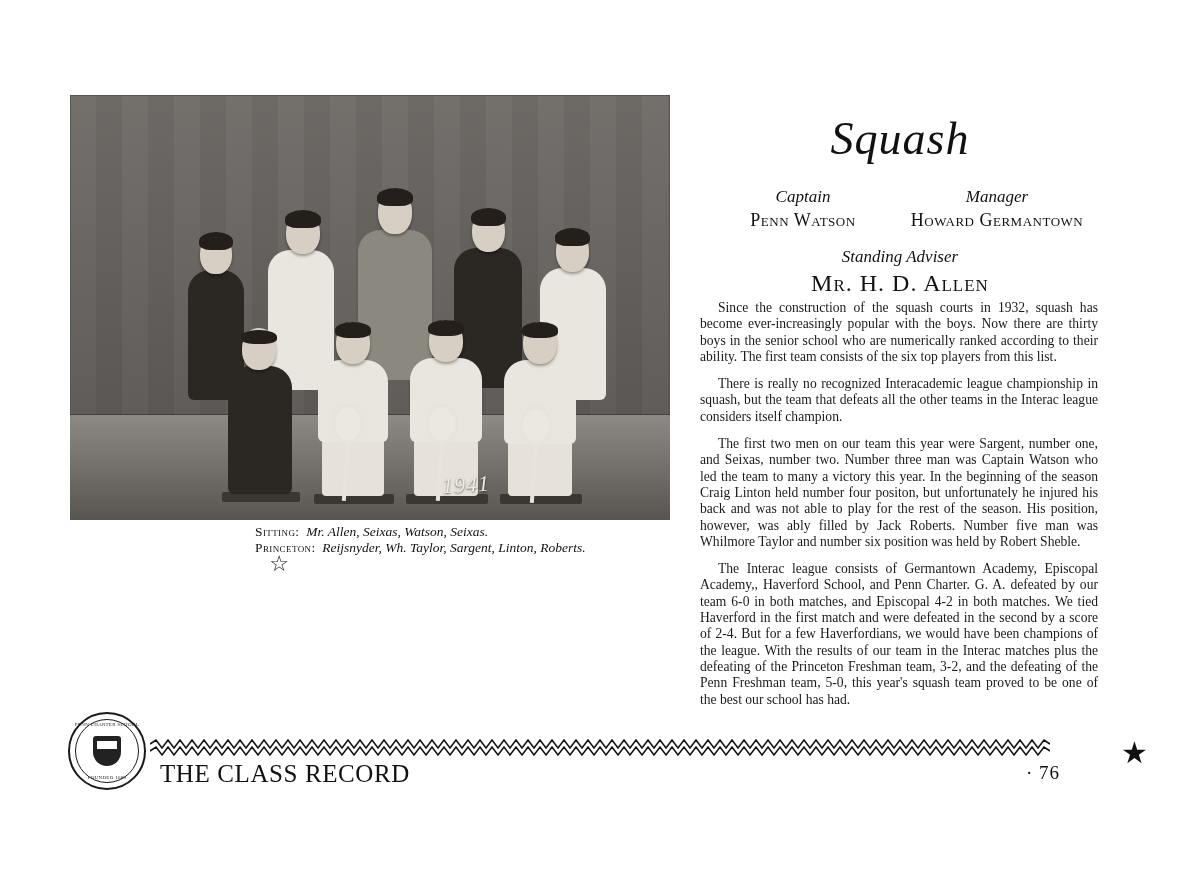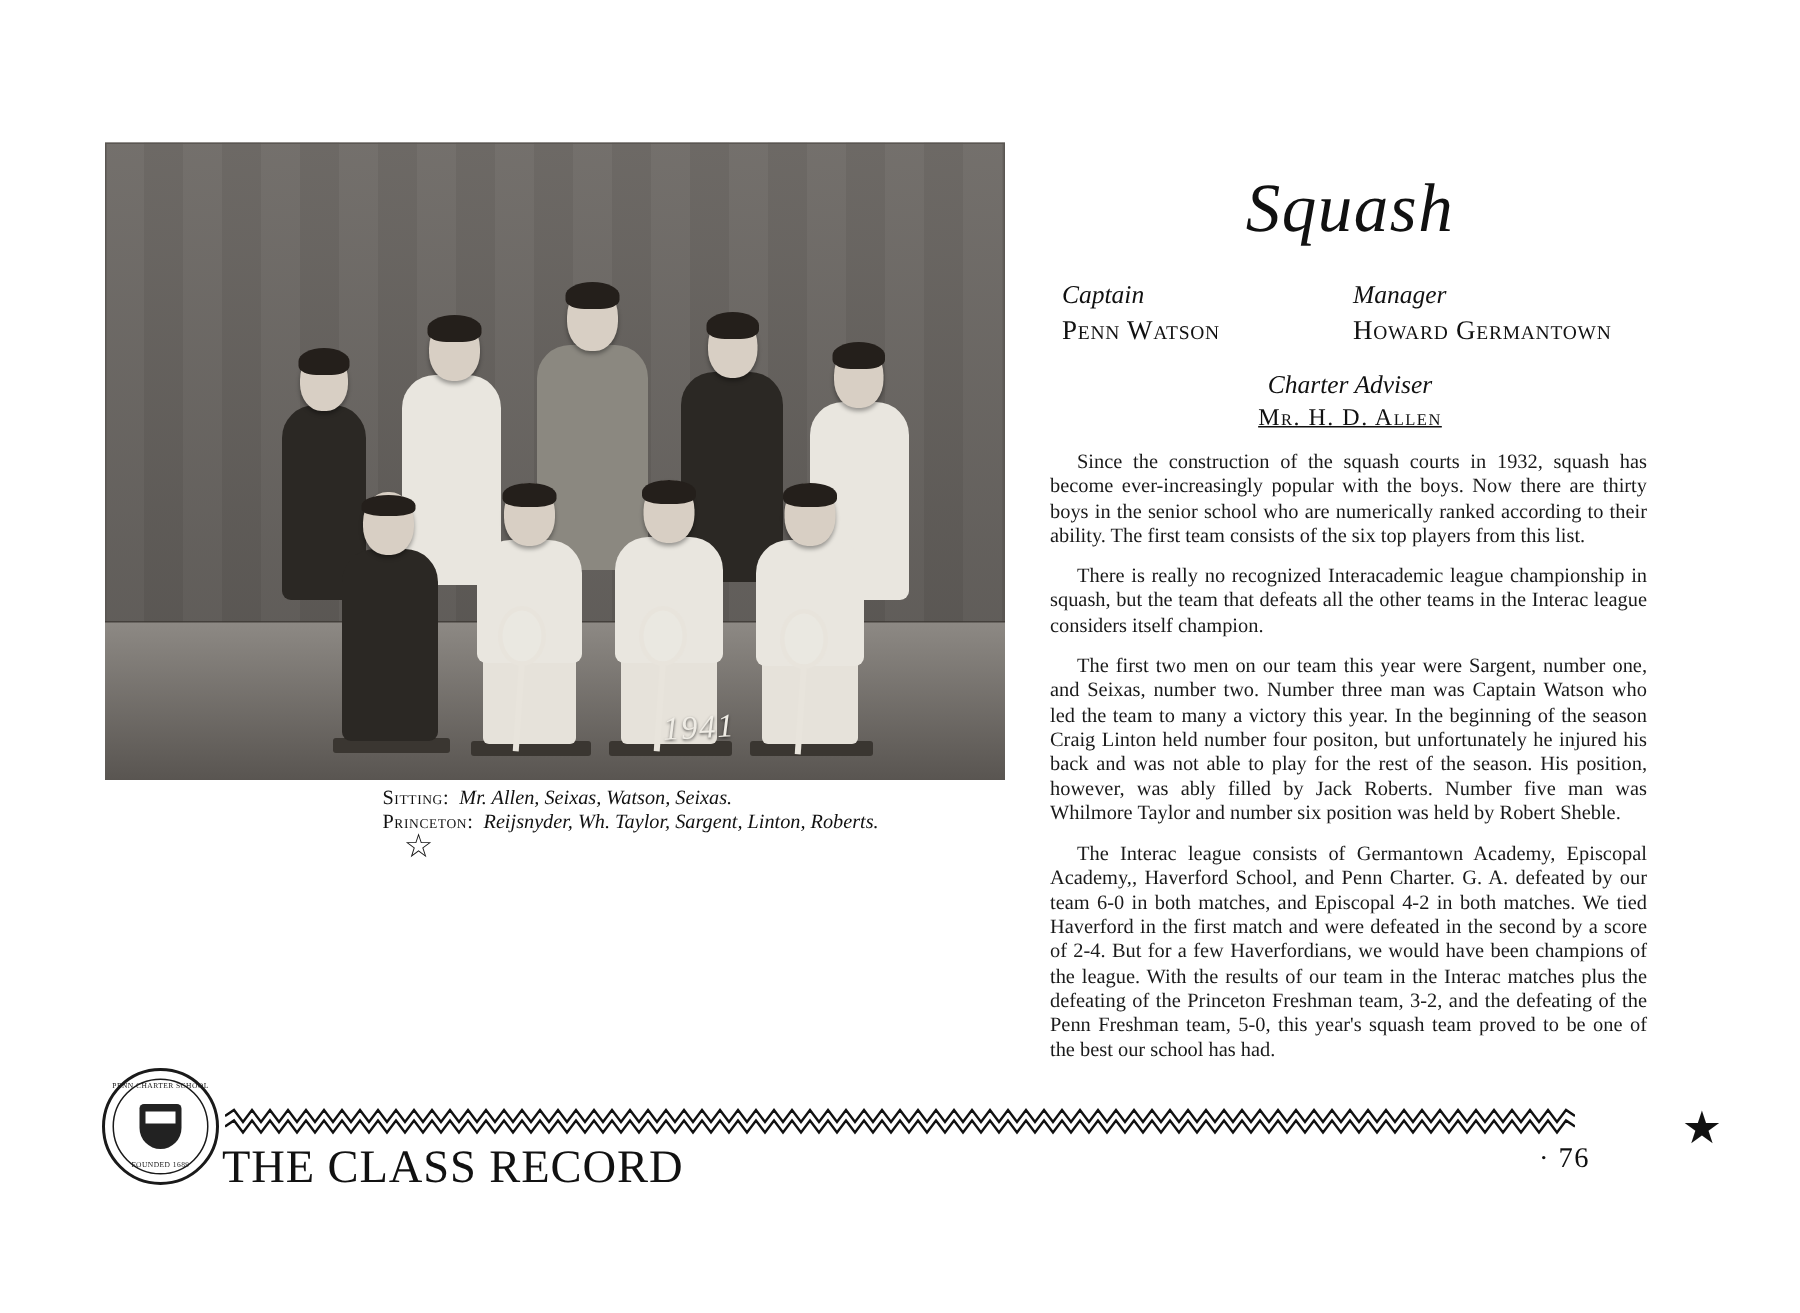--- a/index.html
+++ b/index.html
@@ -163,20 +163,21 @@
     letter-spacing: 1px;
     margin: 0 0 22px 0;
     font-weight: 400;
   }
   .roles {
     display: flex;
     justify-content: space-between;
     padding: 0 8px;
   }
   .role {
+    text-align: center;
     width: 190px;
   }
   .role .role-title {
     font-style: italic;
     font-size: 17px;
     margin-bottom: 3px;
   }
   .role .role-name {
     font-variant: small-caps;
     font-size: 18px;
@@ -186,23 +187,22 @@
     text-align: center;
     margin-top: 16px;
   }
   .adviser .role-title {
     font-style: italic;
     font-size: 17px;
     margin-bottom: 3px;
   }
   .adviser .role-name {
     font-variant: small-caps;
-    font-size: 16px;
+    font-size: 24px;
     letter-spacing: 1px;
-    text-decoration: underline;
   }
 
   .body-copy {
     position: absolute;
     left: 700px;
     top: 300px;
     width: 398px;
     font-size: 13.6px;
     line-height: 16.3px;
     text-align: justify;
@@ -260,23 +260,23 @@
     position: absolute;
     left: 0; right: 0;
     text-align: center;
     color: #1a1a1a;
   }
   .seal-text .top { top: 8px; }
   .seal-text .bot { bottom: 8px; }
 
   .footer-title {
     position: absolute;
-    left: 148px;
+    left: 160px;
     top: 760px;
-    font-size: 31px;
+    font-size: 25px;
     letter-spacing: .6px;
     color: #111;
   }
   .squiggle {
     position: absolute;
     left: 150px;
     top: 738px;
     width: 900px;
     height: 20px;
     overflow: hidden;
@@ -402,21 +402,21 @@
         <div class="role-title">Captain</div>
         <div class="role-name">Penn Watson</div>
       </div>
       <div class="role">
         <div class="role-title">Manager</div>
         <div class="role-name">Howard Germantown</div>
       </div>
     </div>
 
     <div class="adviser">
-      <div class="role-title">Charter Adviser</div>
+      <div class="role-title">Standing Adviser</div>
       <div class="role-name">Mr. H. D. Allen</div>
     </div>
   </div>
 
   <div class="body-copy">
     <p>Since the construction of the squash courts in 1932, squash has become ever-increasingly popular with the boys. Now there are thirty boys in the senior school who are numerically ranked according to their ability. The first team consists of the six top players from this list.</p>
     <p>There is really no recognized Interacademic league championship in squash, but the team that defeats all the other teams in the Interac league considers itself champion.</p>
     <p>The first two men on our team this year were Sargent, number one, and Seixas, number two. Number three man was Captain Watson who led the team to many a victory this year. In the beginning of the season Craig Linton held number four positon, but unfortunately he injured his back and was not able to play for the rest of the season. His position, however, was ably filled by Jack Roberts. Number five man was Whilmore Taylor and number six position was held by Robert Sheble.</p>
     <p>The Interac league consists of Germantown Academy, Episcopal Academy,, Haverford School, and Penn Charter. G. A. defeated by our team 6-0 in both matches, and Episcopal 4-2 in both matches. We tied Haverford in the first match and were defeated in the second by a score of 2-4. But for a few Haverfordians, we would have been champions of the league. With the results of our team in the Interac matches plus the defeating of the Princeton Freshman team, 3-2, and the defeating of the Penn Freshman team, 5-0, this year's squash team proved to be one of the best our school has had.</p>
   </div>

